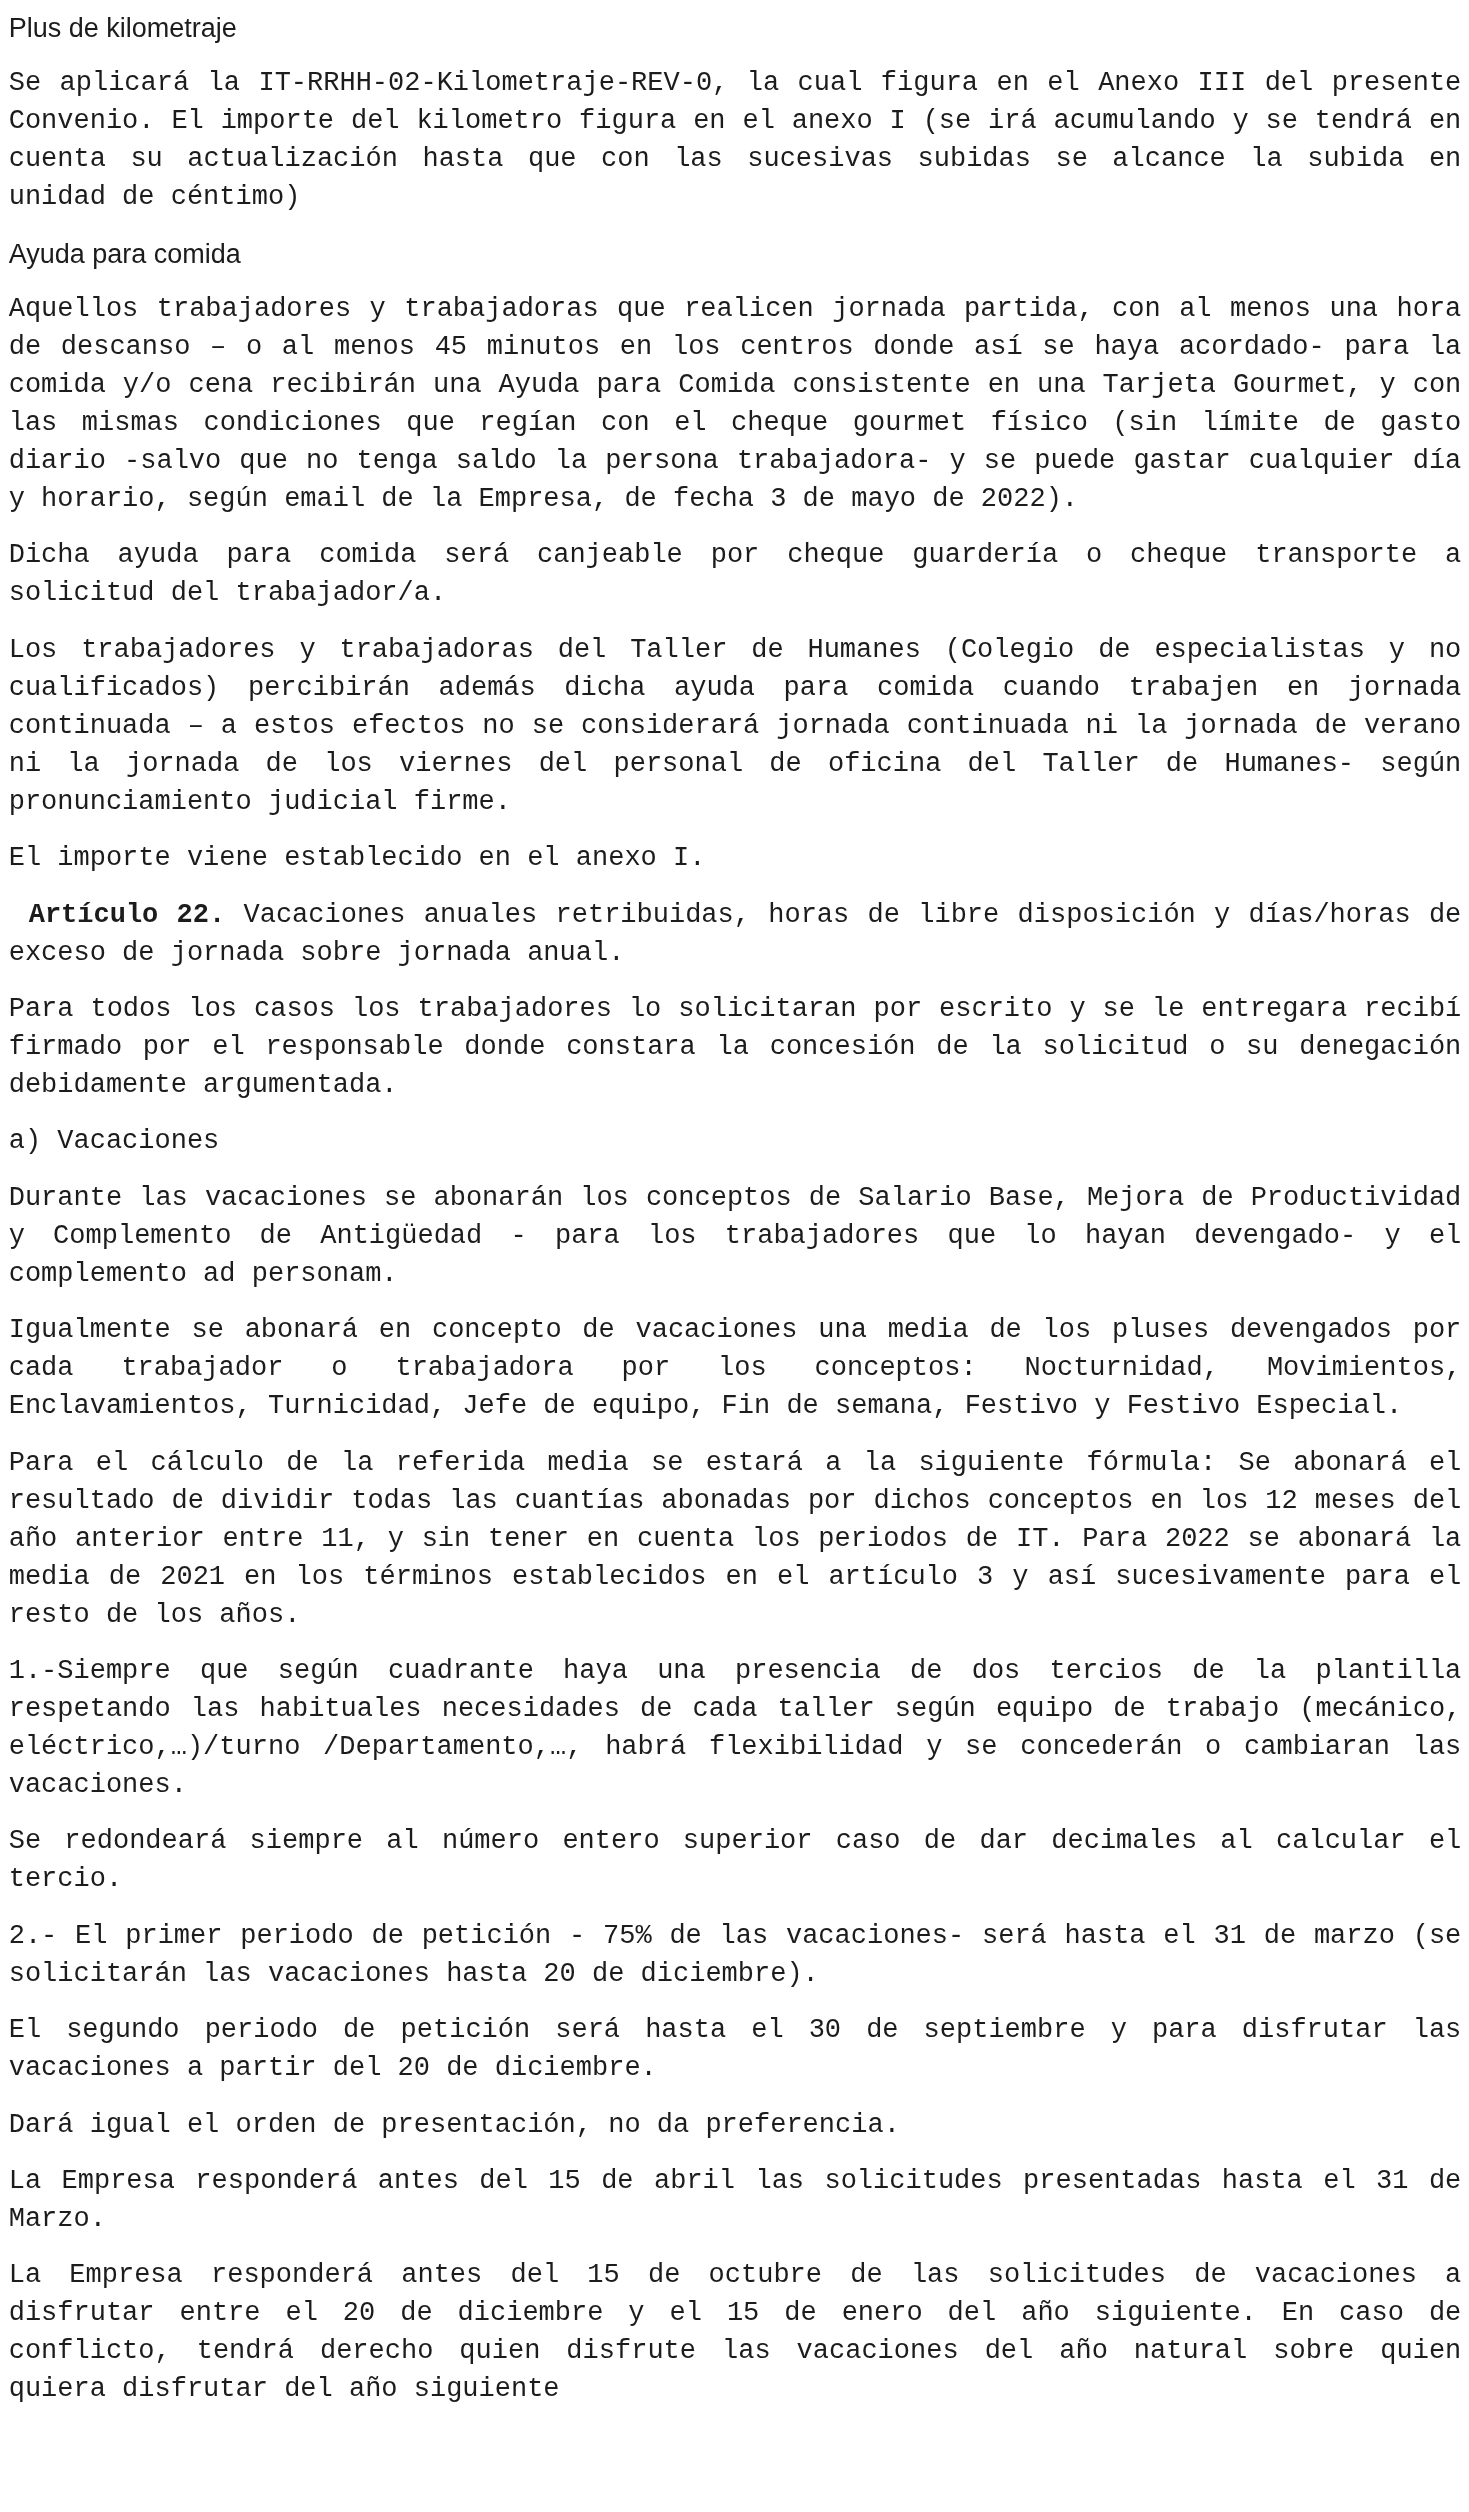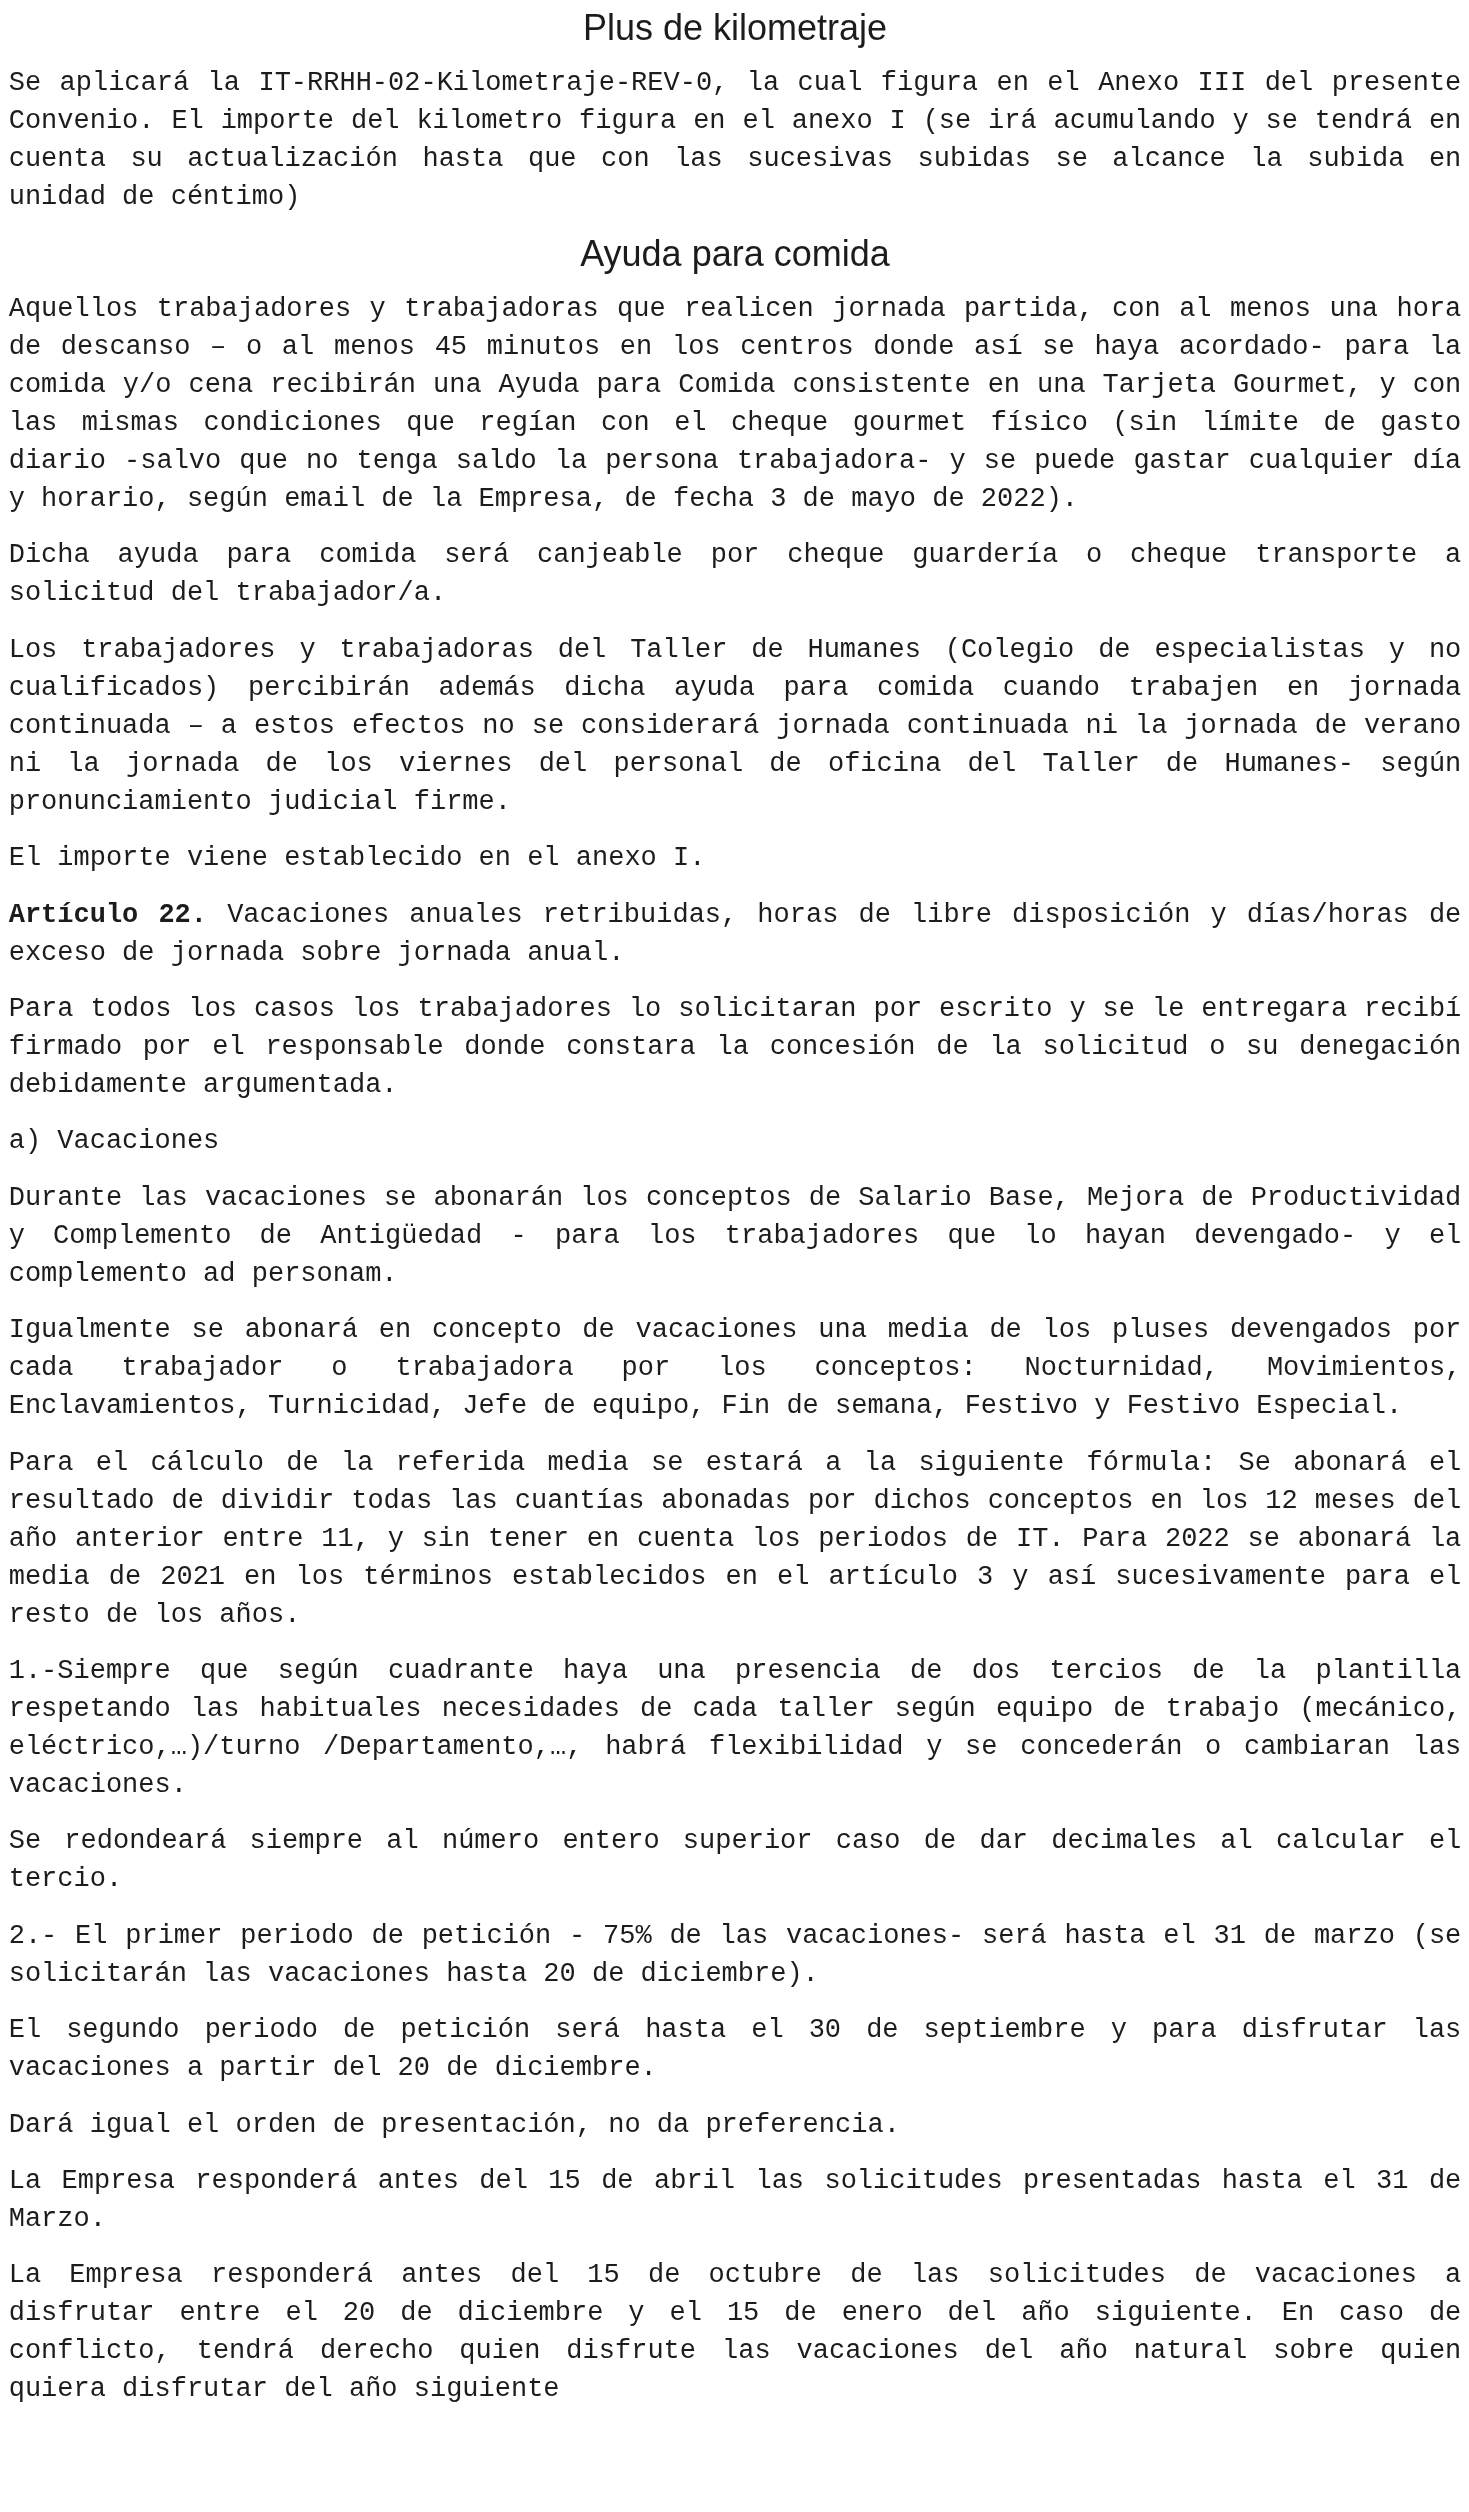--- a/index.html
+++ b/index.html
@@ -13,32 +13,33 @@
     min-height: 2512px;
     box-sizing: border-box;
     padding: 8.7px 8.7px 8.7px 8.7px;
     background: #ffffff;
     color: #1c1c1c;
     font-family: "Liberation Sans", "DejaVu Sans", sans-serif;
     font-size: 27px;
     line-height: 38px;
   }
   .heading {
-    text-align: center;
+    text-align: left;
     font-weight: normal;
-    font-size: 36px;
+    font-size: 27px;
     margin: 0 0 17.5px 0;
   }
   p.body-par {
     text-align: justify;
     margin: 0 0 18.4px 0;
     font-family: Liberation Mono, monospace;
   }
   p.body-par .lead-bold {
     font-weight: bold;
+    margin-left: 20px;
   }
 </style>
 </head>
 <body>
 
 <div class="page">
 
   <h3 class="heading">Plus de kilometraje</h3>
 
   <p class="body-par">Se aplicará la IT-RRHH-02-Kilometraje-REV-0, la cual figura en el Anexo III del presente Convenio. El importe del kilometro figura en el anexo I (se irá acumulando y se tendrá en cuenta su actualización hasta que con las sucesivas subidas se alcance la subida en unidad de céntimo)</p>

